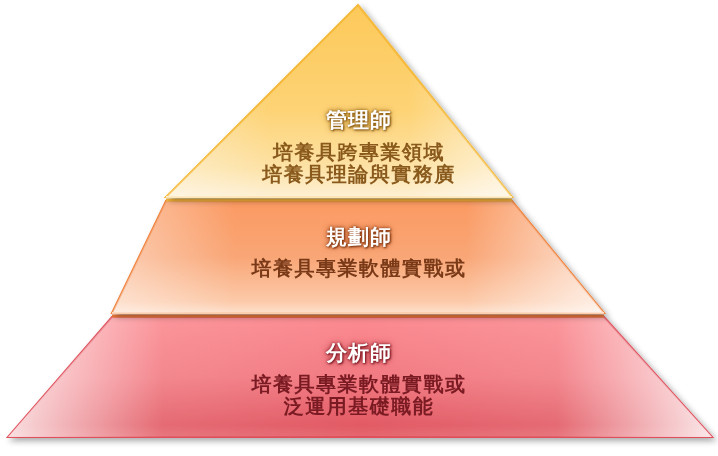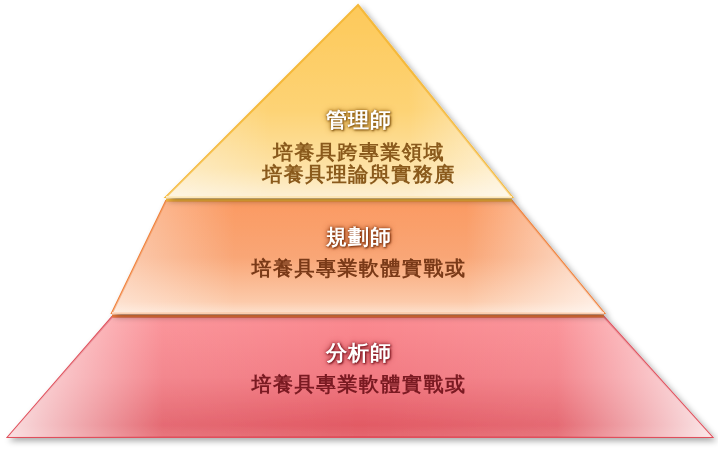--- a/index.html
+++ b/index.html
@@ -144,14 +144,15 @@
   </div>
 
   <div class="tier-label tier-mid" style="top:224px;">
     <span class="tier-title">規劃師</span>
     <span class="tier-desc" style="margin-top:7px;">培養具專業軟體實戰或</span>
   </div>
 
   <div class="tier-label tier-bot" style="top:340px;">
     <span class="tier-title">分析師</span>
     <span class="tier-desc" style="margin-top:7px;">培養具專業軟體實戰或</span>
+    <span class="tier-desc">泛運用基礎職能</span>
   </div>
 </div>
 
 </body></html>

